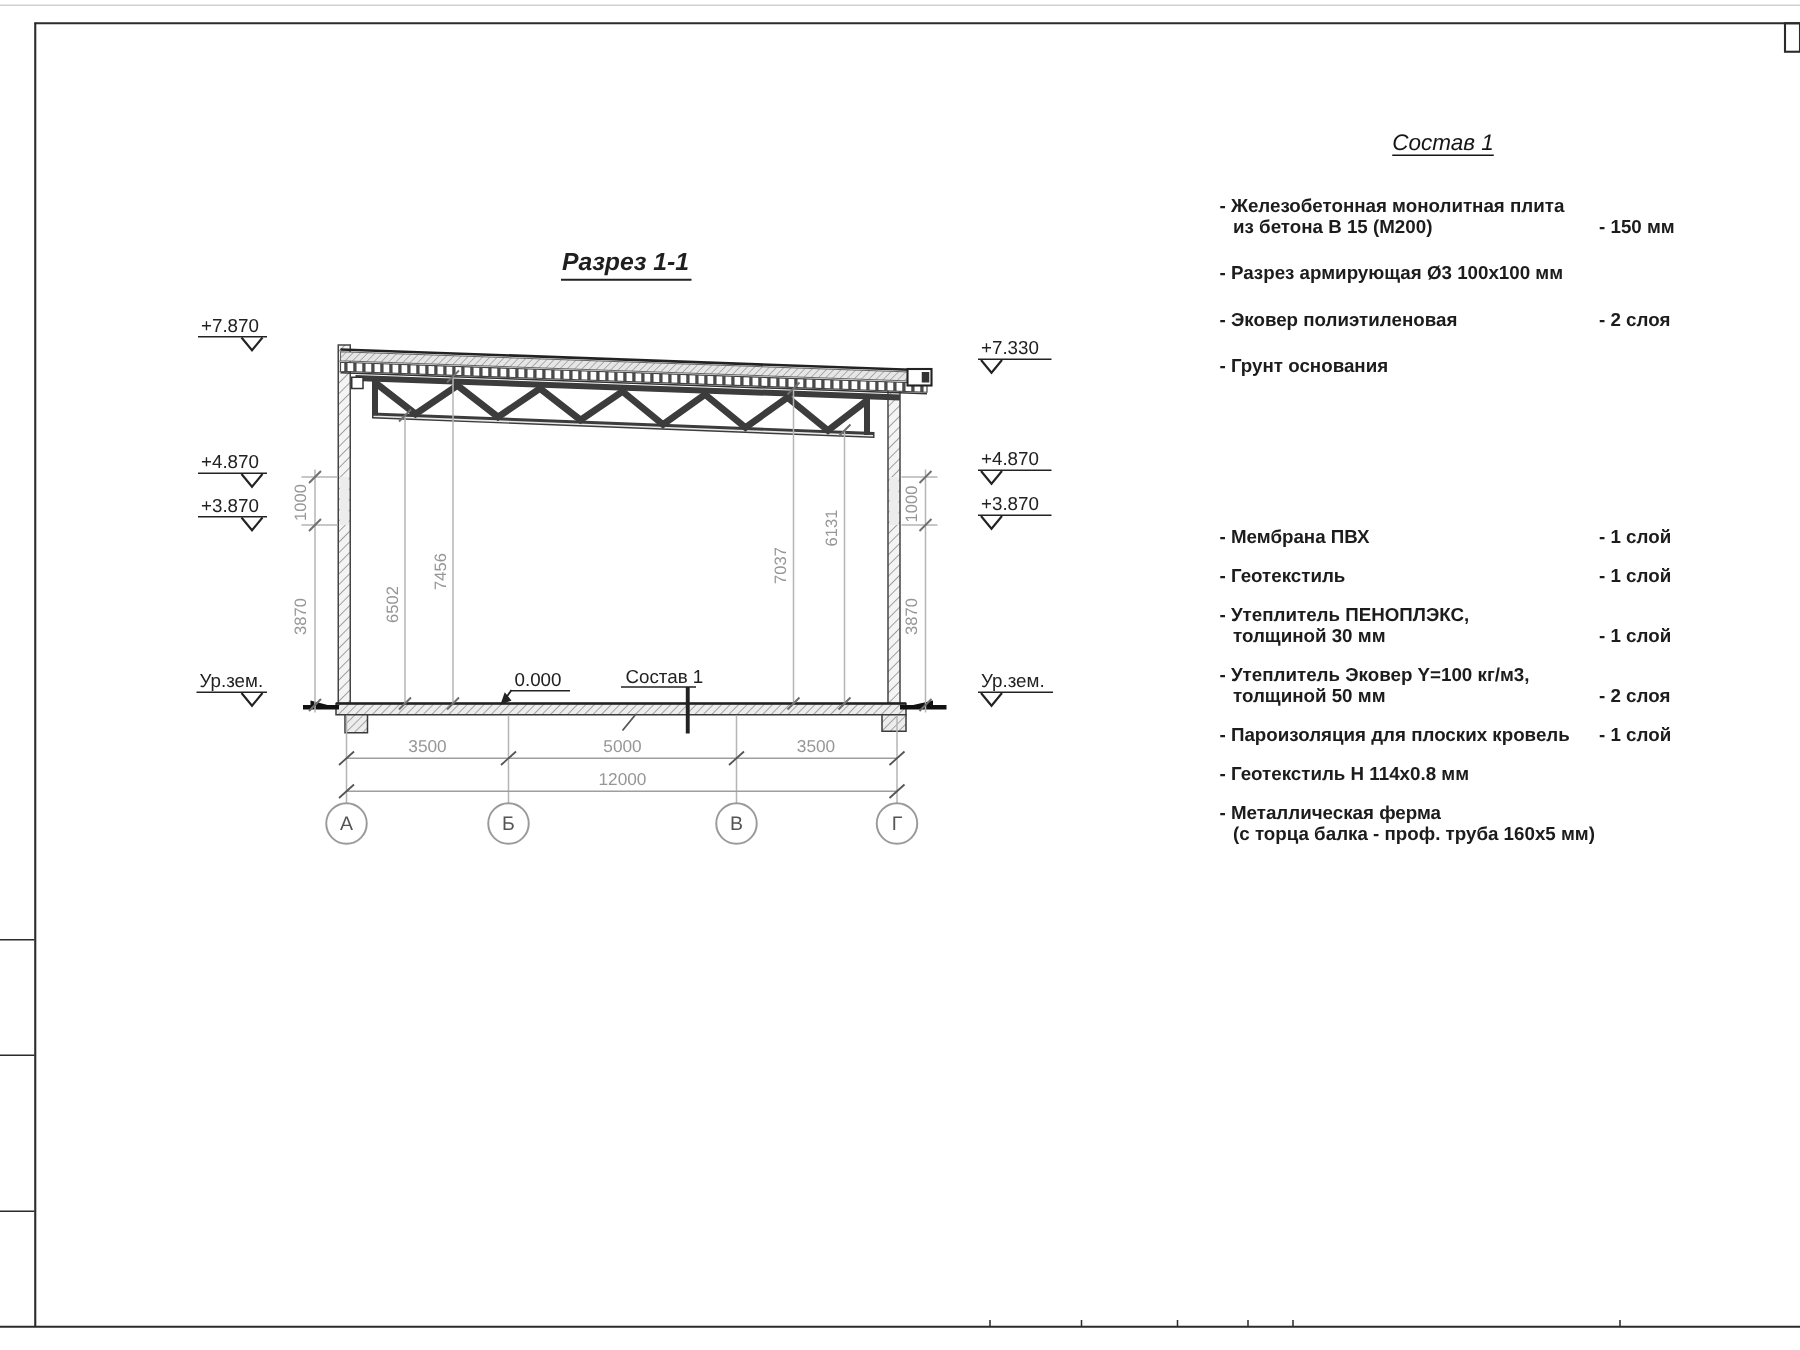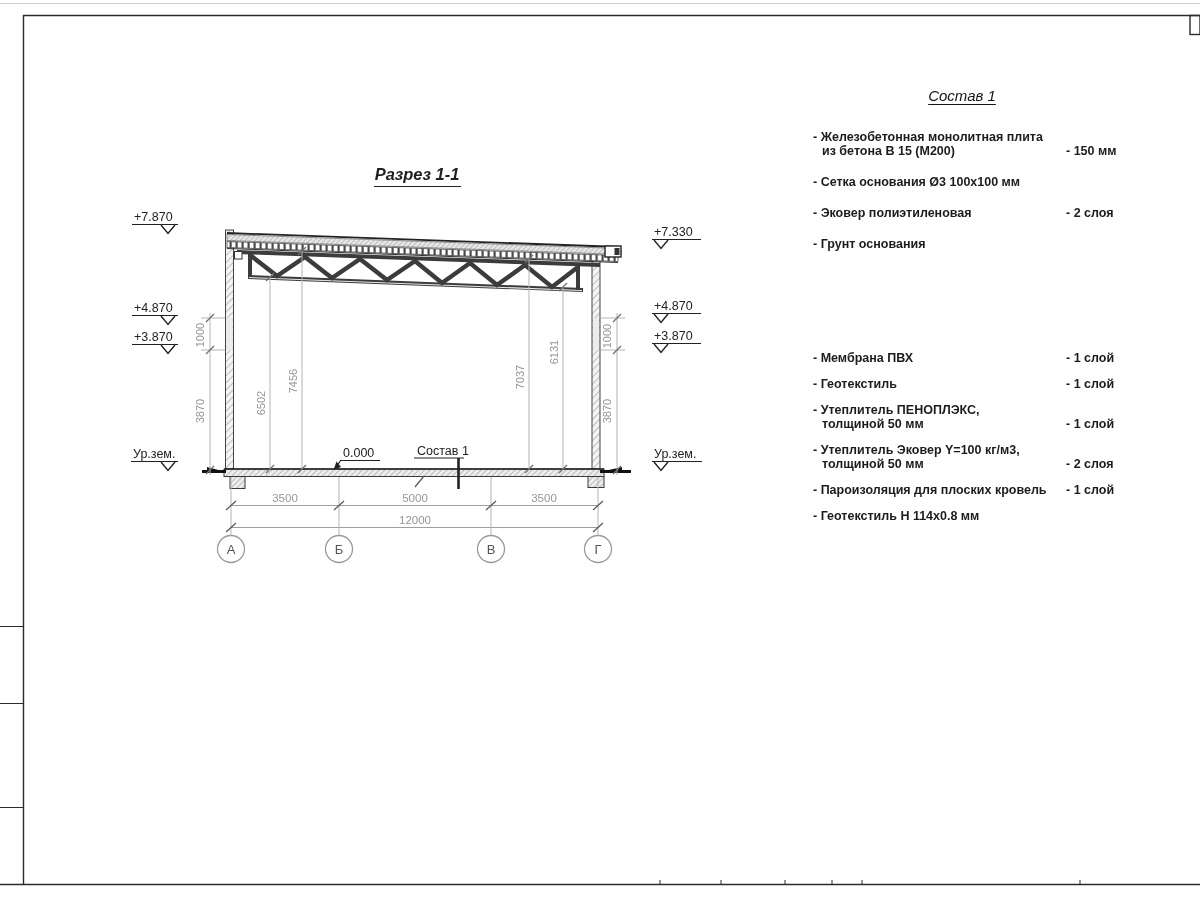--- a/index.html
+++ b/index.html
@@ -185,21 +185,21 @@
 </svg>
 
 <div class="comp comp1">
   <div class="comp-title">Состав 1</div>
   <div class="comp-item">
     <div class="txt">- Железобетонная  монолитная плита
 из бетона В 15 (М200)</div>
     <div class="val">- 150 мм</div>
   </div>
   <div class="comp-item">
-    <div class="txt">- Сетка основания Ø3 100x100 мм</div>
+    <div class="txt">- Разрез армирующая Ø3 100x100 мм</div>
     <div class="val"></div>
   </div>
   <div class="comp-item">
     <div class="txt">- Эковер полиэтиленовая</div>
     <div class="val">- 2 слоя</div>
   </div>
   <div class="comp-item">
     <div class="txt">- Грунт основания</div>
     <div class="val"></div>
   </div>
@@ -209,31 +209,36 @@
   <div class="comp-item">
     <div class="txt">- Мембрана ПВХ</div>
     <div class="val">- 1 слой</div>
   </div>
   <div class="comp-item">
     <div class="txt">- Геотекстиль</div>
     <div class="val">- 1 слой</div>
   </div>
   <div class="comp-item">
     <div class="txt">- Утеплитель ПЕНОПЛЭКС,
-толщиной 50 мм</div>
+толщиной 30 мм</div>
     <div class="val">- 1 слой</div>
   </div>
   <div class="comp-item">
     <div class="txt">- Утеплитель Эковер Y=100 кг/м3,
 толщиной 50 мм</div>
     <div class="val">- 2 слоя</div>
   </div>
   <div class="comp-item">
     <div class="txt">- Пароизоляция для плоских кровель</div>
     <div class="val">- 1 слой</div>
   </div>
   <div class="comp-item">
     <div class="txt">- Геотекстиль Н 114x0.8 мм</div>
     <div class="val"></div>
   </div>
+  <div class="comp-item">
+    <div class="txt">- Металлическая ферма
+(с торца балка - проф. труба 160х5 мм)</div>
+    <div class="val"></div>
+  </div>
 </div>
 
 </div>
 
 </body></html>

